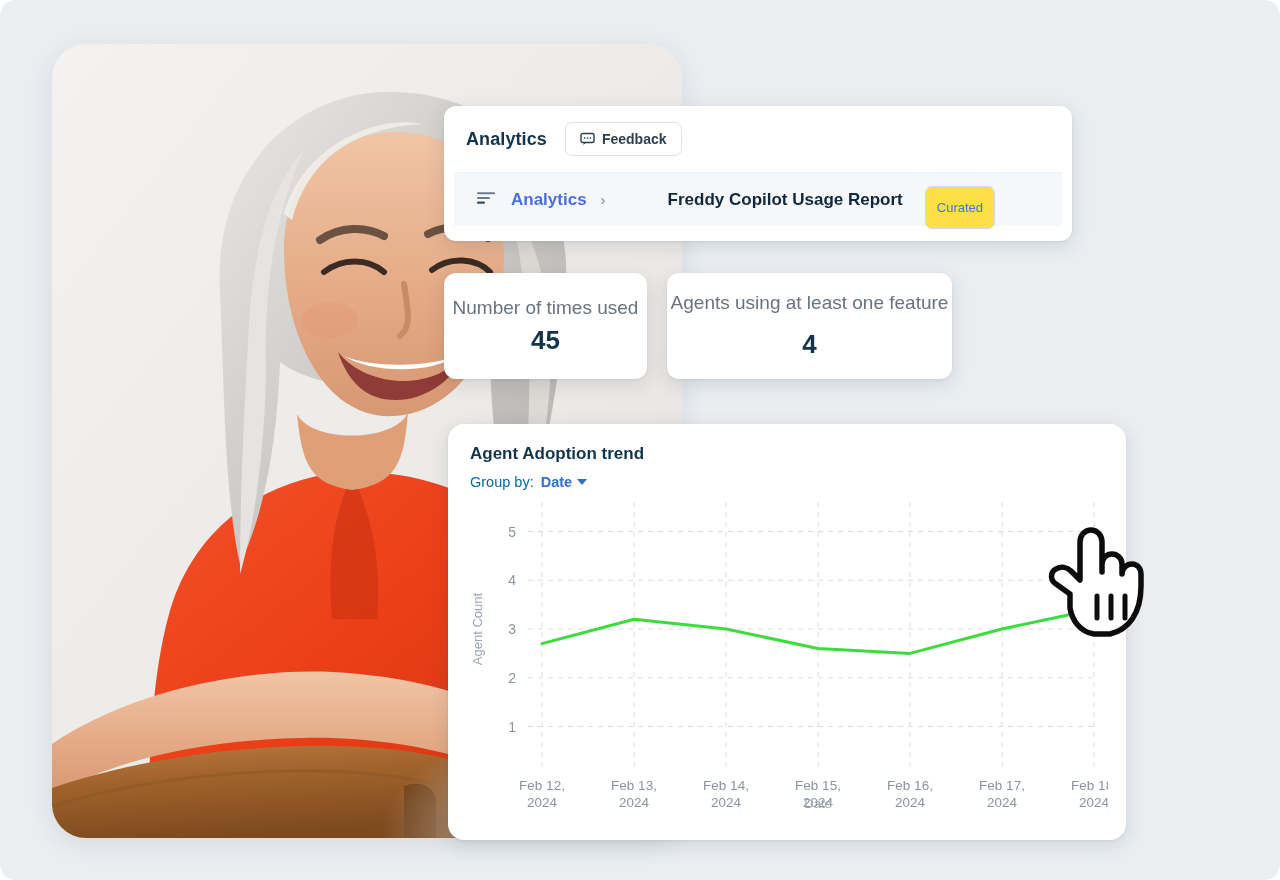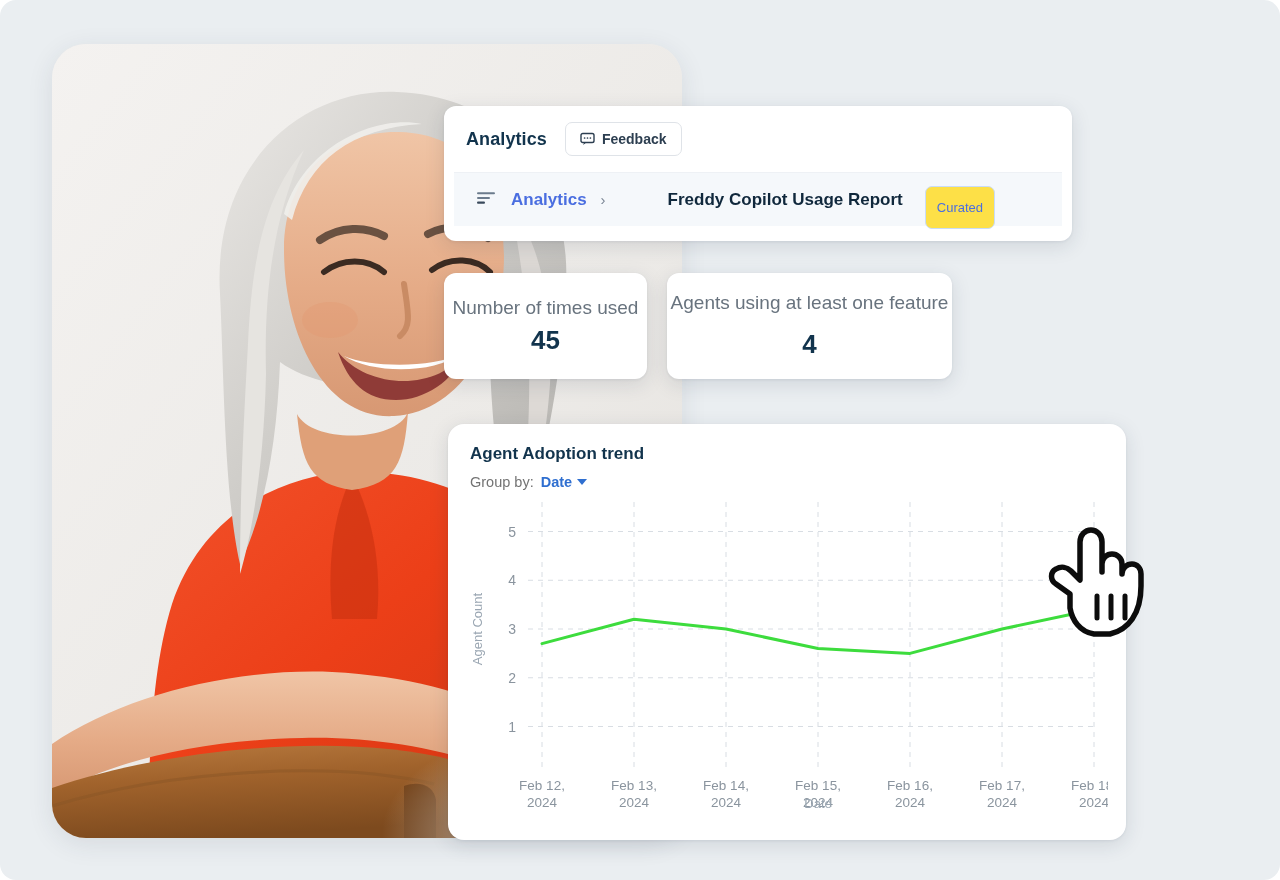--- a/index.html
+++ b/index.html
@@ -112,21 +112,21 @@
     margin-top: 20px;
   }
   #chart-title {
     font-size: 17px; font-weight: 600; color: #12344d;
     margin-left: 6px;
   }
   #groupby-row {
     display: flex; align-items: center; gap: 7px;
     margin: 10px 0 0 6px;
   }
-  #groupby-label { font-size: 14.5px; color: #737373; }
+  #groupby-label { font-size: 14.5px; color: #0369a1; }
   #groupby-value {
     font-size: 14.5px; font-weight: 700; color: #2f6fd0;
     cursor: pointer;
   }
   #groupby-caret {
     width: 0; height: 0;
     border-left: 5px solid transparent;
     border-right: 5px solid transparent;
     border-top: 6px solid #2f6fd0;
     margin-left: -2px;

